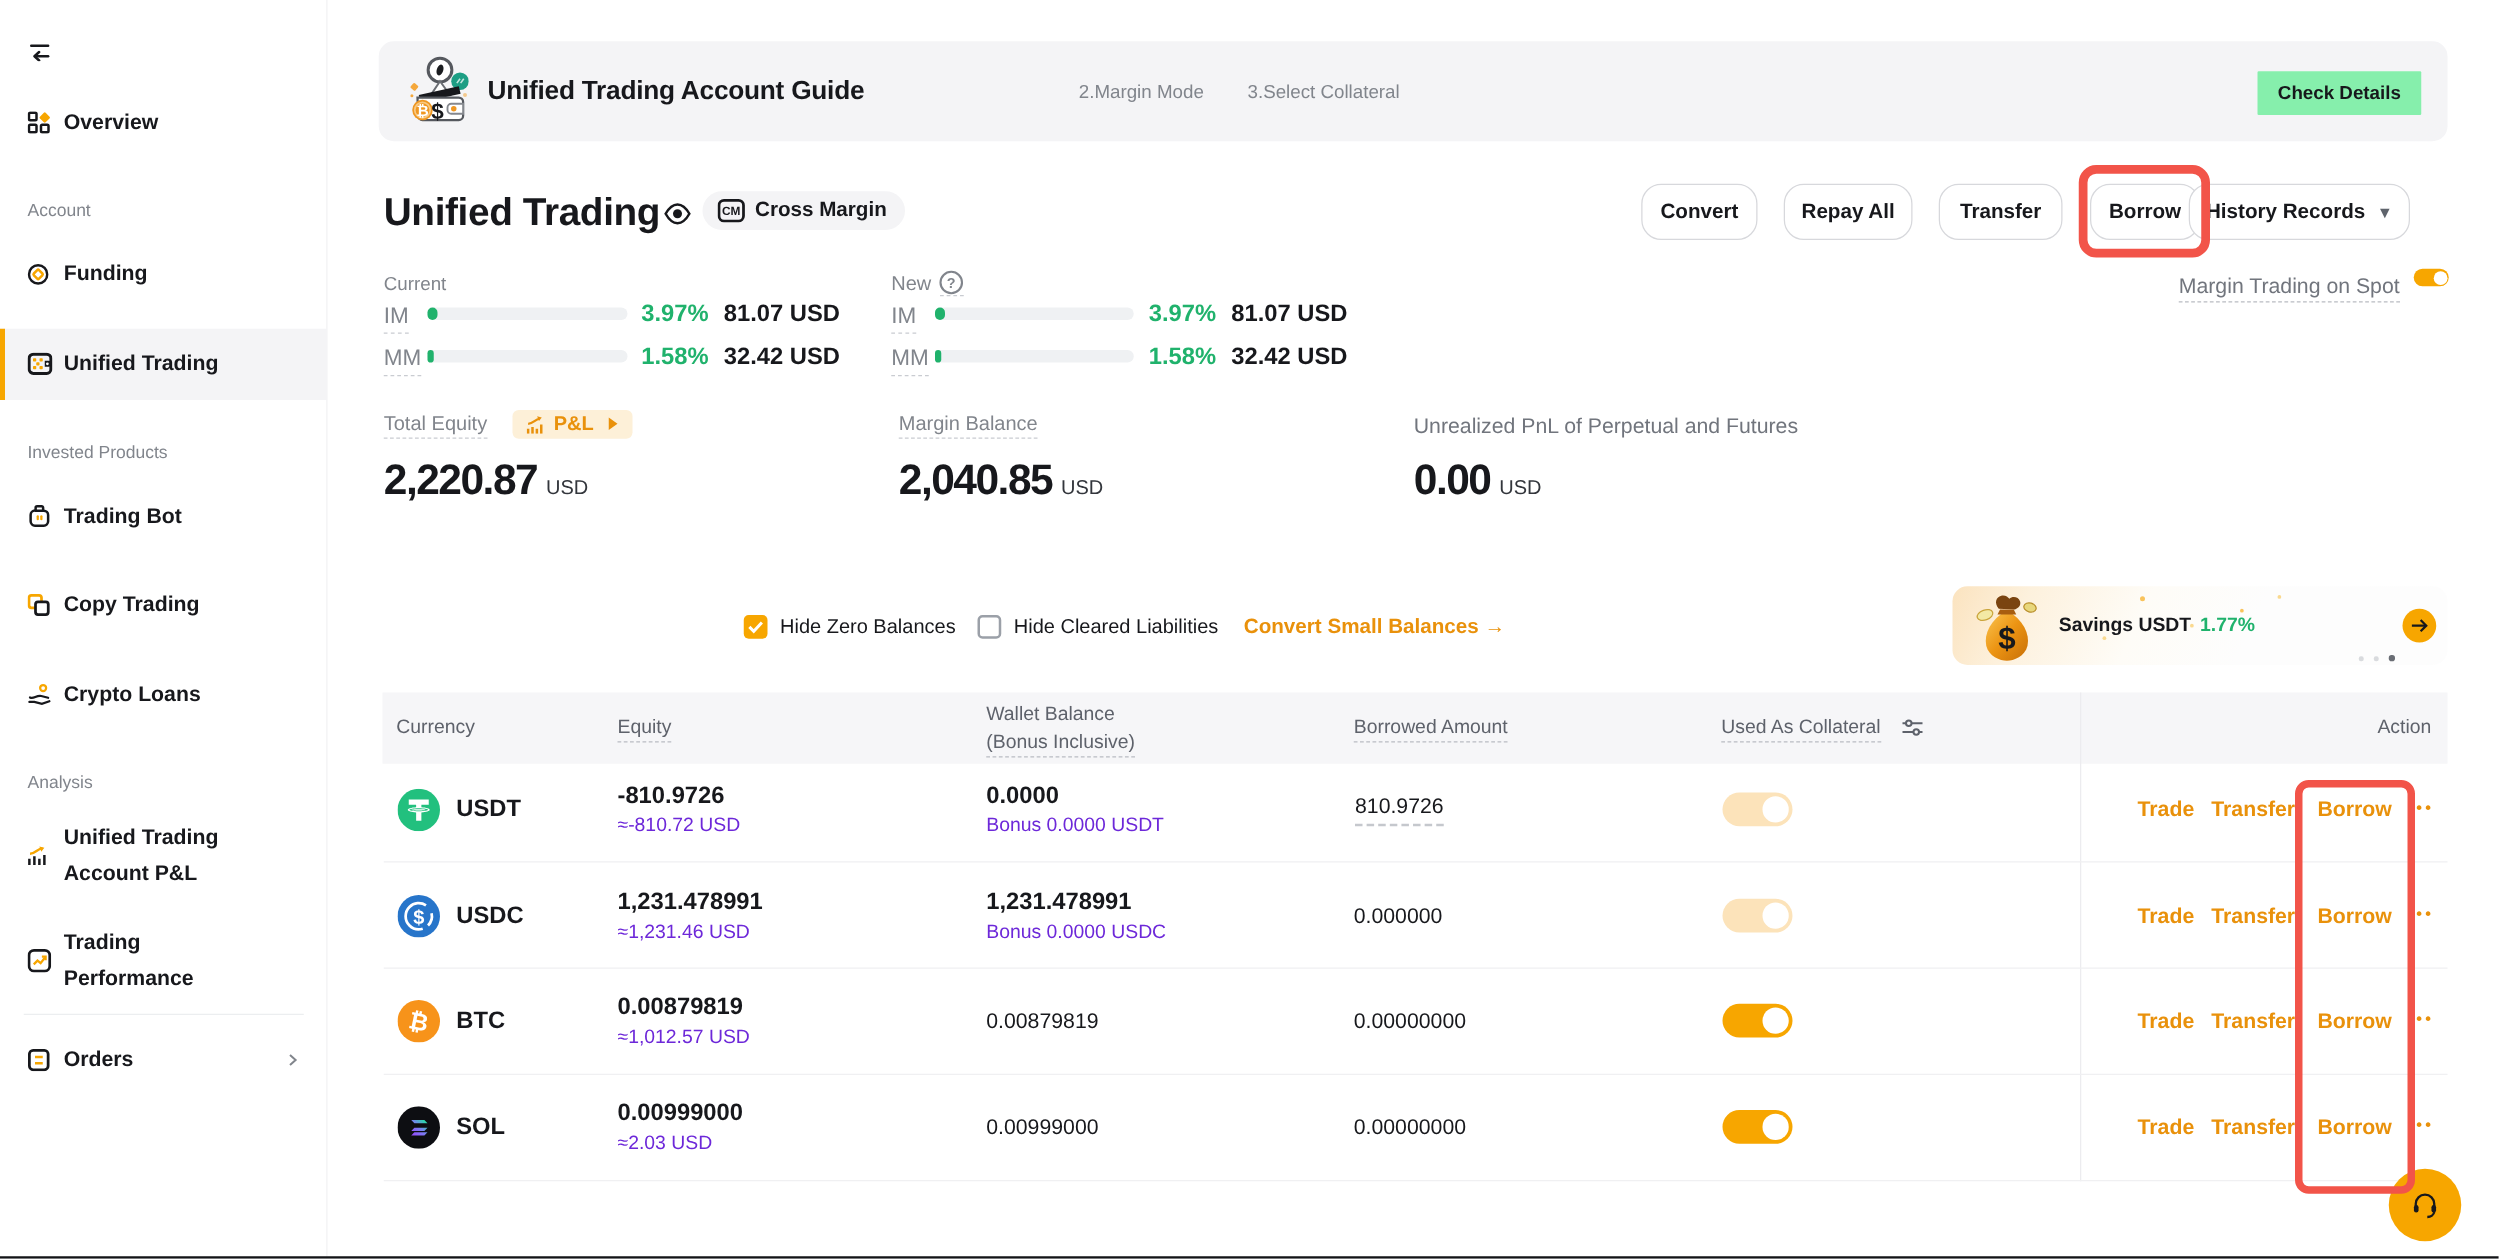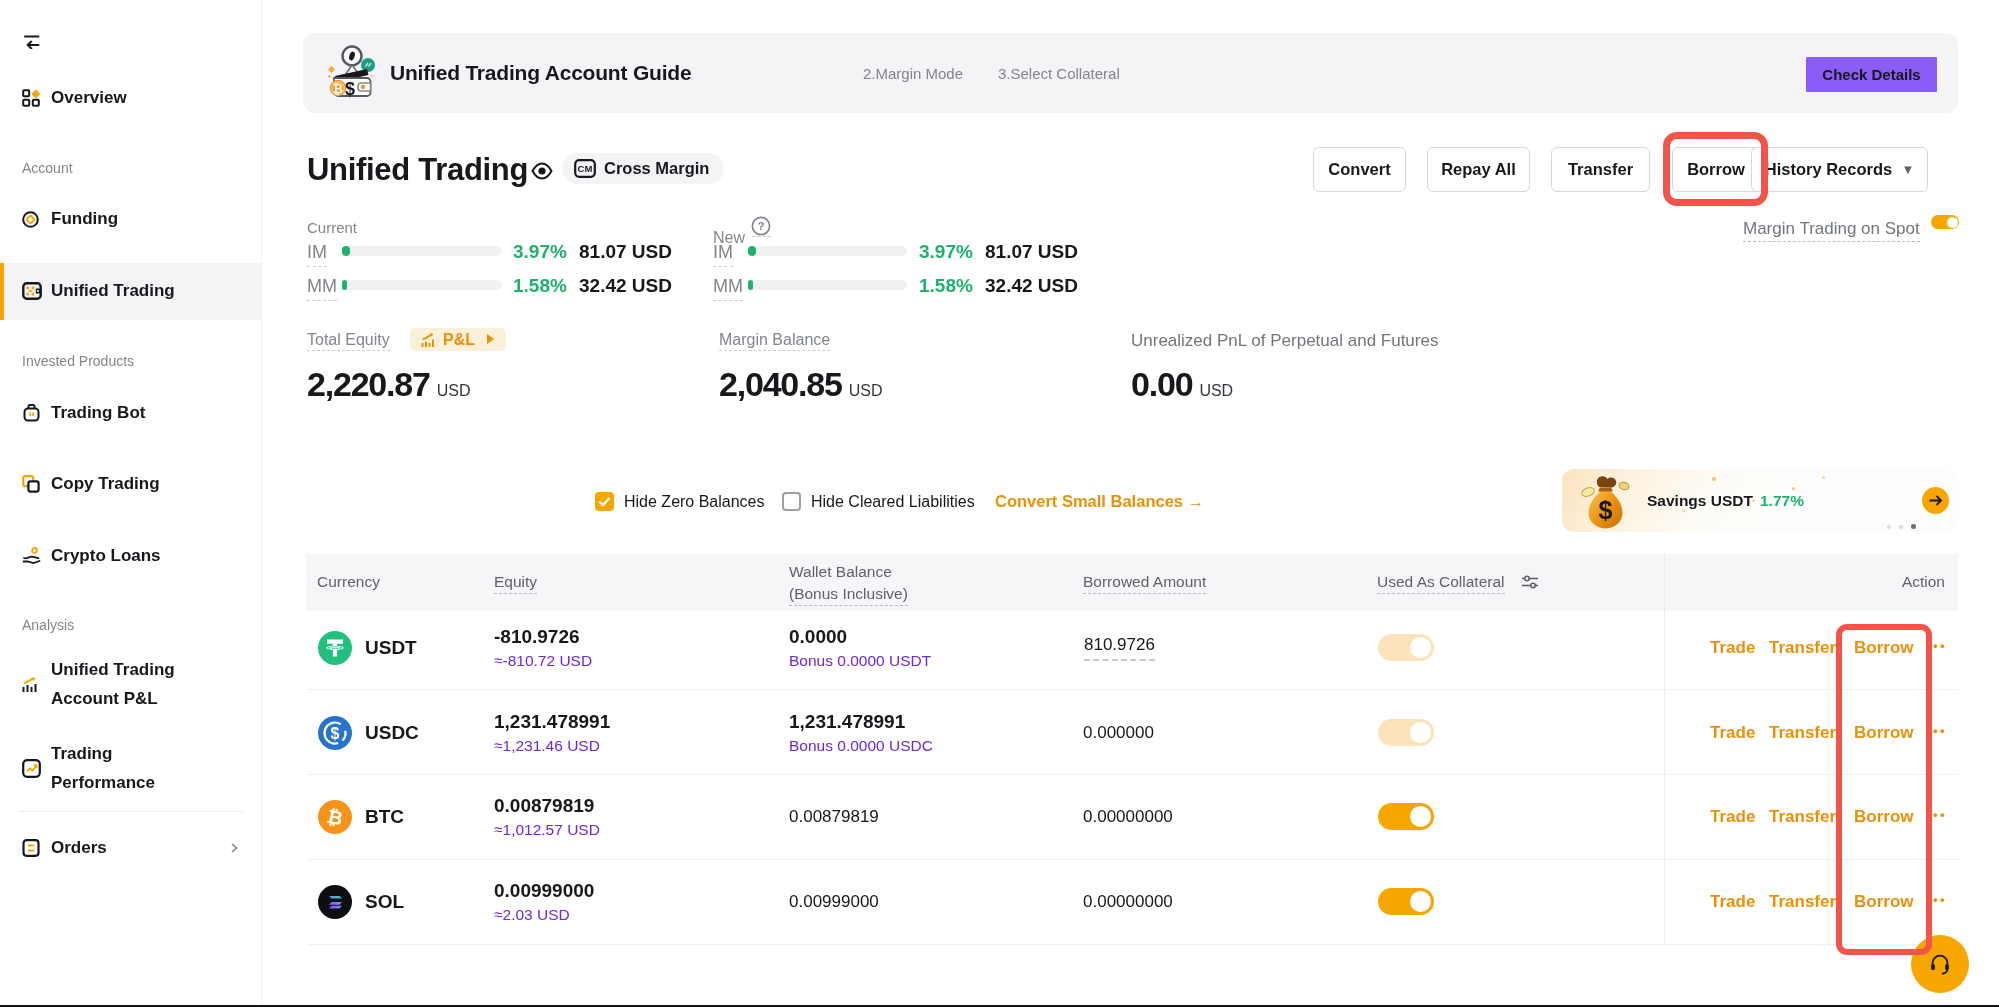--- a/index.html
+++ b/index.html
@@ -13,26 +13,26 @@
 .navitem { position:absolute; left:0; width:262px; display:flex; align-items:center; font-weight:bold; font-size:17px; color:#17181c; }
 .navitem svg { position:absolute; left:22px; }
 .navitem .lbl { position:absolute; left:51px; }
 .seclabel { position:absolute; left:22px; color:#81858c; font-size:14px; }
 #selitem { position:absolute; left:0; top:263px; width:261px; height:57px; background:#f4f4f6; }
 #selbar { position:absolute; left:0; top:263px; width:4px; height:57px; background:#f7a600; }
 
 
 #banner { position:absolute; left:303px; top:33px; width:1655px; height:80px; background:#f4f4f6; border-radius:12px; }
 .btab { position:absolute; top:0; height:80px; display:flex; align-items:center; color:#81858c; font-size:15px; }
-#checkbtn { position:absolute; left:1503px; top:24px; width:131px; height:35px; background:#8b5cf6; border-radius:1px; color:#17181c; font-weight:bold; font-size:15px; display:flex; align-items:center; justify-content:center; }
+#checkbtn { position:absolute; left:1503px; top:24px; width:131px; height:35px; background:#86efac; border-radius:1px; color:#17181c; font-weight:bold; font-size:15px; display:flex; align-items:center; justify-content:center; }
 
 #h1 { position:absolute; left:307px; top:152px; font-size:31px; font-weight:bold; letter-spacing:-0.3px; }
 #cmpill { position:absolute; left:562px; top:153px; height:31px; background:#f4f4f6; border-radius:16px; display:flex; align-items:center; padding:0 15px 0 12px; font-weight:bold; font-size:16.5px; gap:8px; }
 
-.btn { position:absolute; top:147px; height:45px; border:1px solid #d7d8dc; border-radius:6px; background:#fff; font-weight:bold; font-size:16.5px; color:#17181c; display:flex; align-items:center; justify-content:center; }
+.btn { position:absolute; top:147px; height:45px; border:1px solid #d7d8dc; border-radius:16px; background:#fff; font-weight:bold; font-size:16.5px; color:#17181c; display:flex; align-items:center; justify-content:center; }
 
 .glabel { color:#81858c; font-size:15px; }
 .dashed { border-bottom:1px dashed #c9ccd1; padding-bottom:2px; }
 .bar { position:absolute; width:160px; height:10px; border-radius:5px; background:#eff1f3; }
 .bar i { position:absolute; left:0; top:0; height:10px; border-radius:5px; background:#20b26c; }
 .pct { position:absolute; color:#20b26c; font-weight:bold; font-size:19px; }
 .usd { position:absolute; color:#17181c; font-weight:bold; font-size:19px; }
 
 .bigv { font-size:34px; font-weight:bold; letter-spacing:-1.2px; }
 .bigu { font-size:16px; color:#33363c; margin-left:7px; }
@@ -210,21 +210,21 @@
     </div>
 <div class="pct" style="left:513px;top:241px">3.97%</div>
 <div class="usd" style="left:579px;top:241px">81.07 USD</div>
 <div class="abs" style="left:307px;top:276px;color:#81858c;font-size:18px"><span class="dashed" style="padding-bottom:4px">MM</span></div>
 <div class="bar" style="left:342px;top:280px">
       <i style="width:5px"></i>
     </div>
 <div class="pct" style="left:513px;top:275px">1.58%</div>
 <div class="usd" style="left:579px;top:275px">32.42 USD</div>
 
-<div class="abs glabel" style="left:713px;top:229px;font-size:16px">New</div>
+<div class="abs glabel" style="left:713px;top:219px;font-size:16px">New</div>
 <svg class="abs" style="left:751px;top:216px" width="20" height="20" viewBox="0 0 20 20">
       <circle cx="10" cy="10" r="8.6" fill="none" stroke="#81858c" stroke-width="1.7"></circle>
       <text x="10" y="14.4" font-size="11.5" fill="#81858c" text-anchor="middle" font-weight="bold">?</text>
     </svg>
 <div class="abs" style="left:752px;top:236px;width:19px;height:1px;border-bottom:1.5px dashed #c9ccd1"></div>
 <div class="abs" style="left:713px;top:242px;color:#81858c;font-size:18px"><span class="dashed" style="padding-bottom:4px">IM</span></div>
 <div class="bar" style="left:748px;top:246px;width:159px">
       <i style="width:8px"></i>
     </div>
 <div class="pct" style="left:919px;top:241px">3.97%</div>

